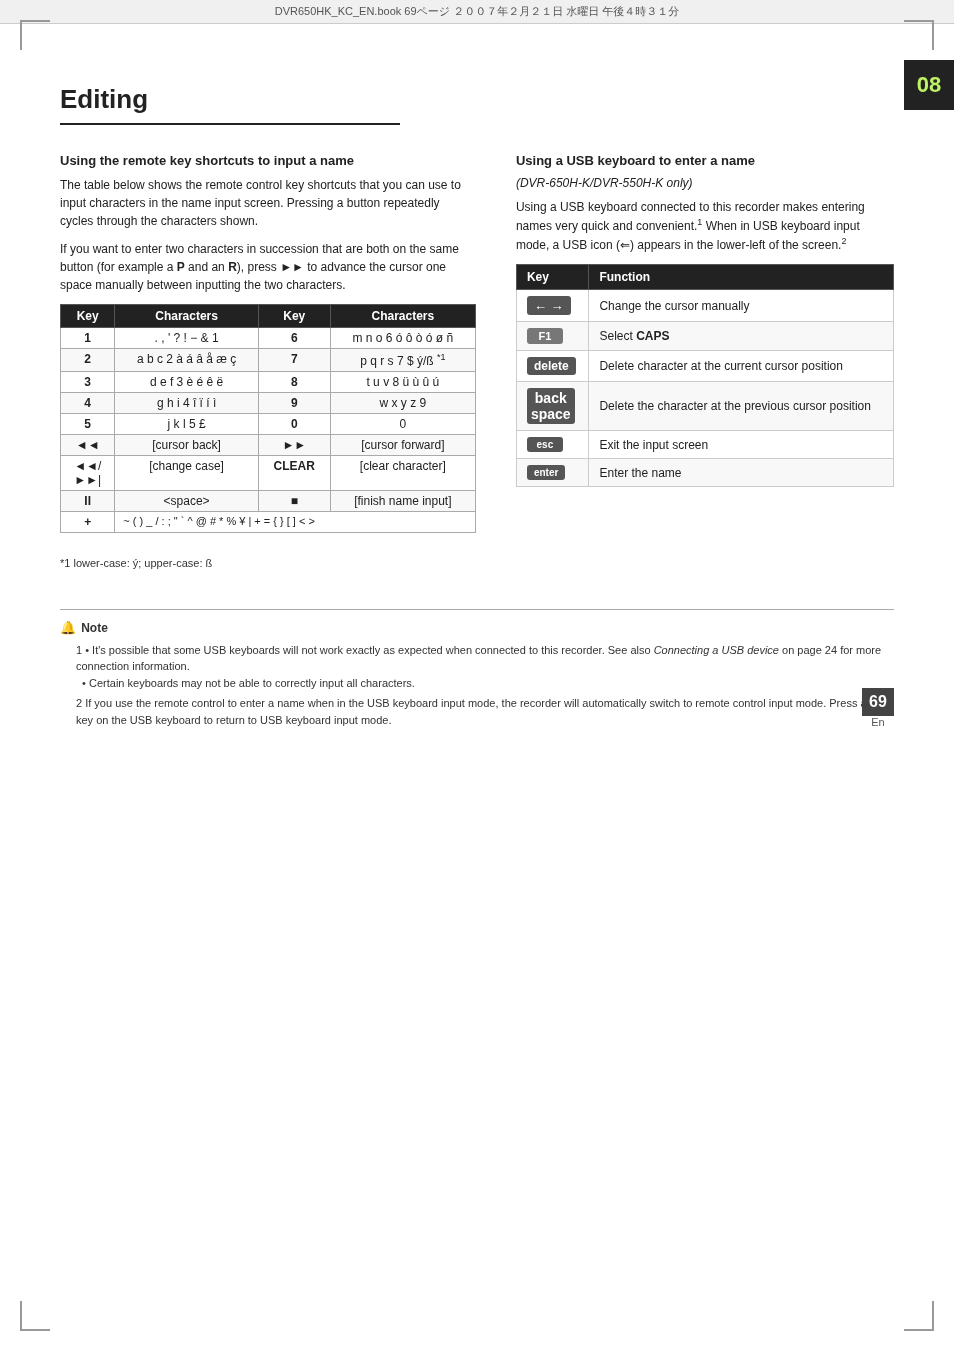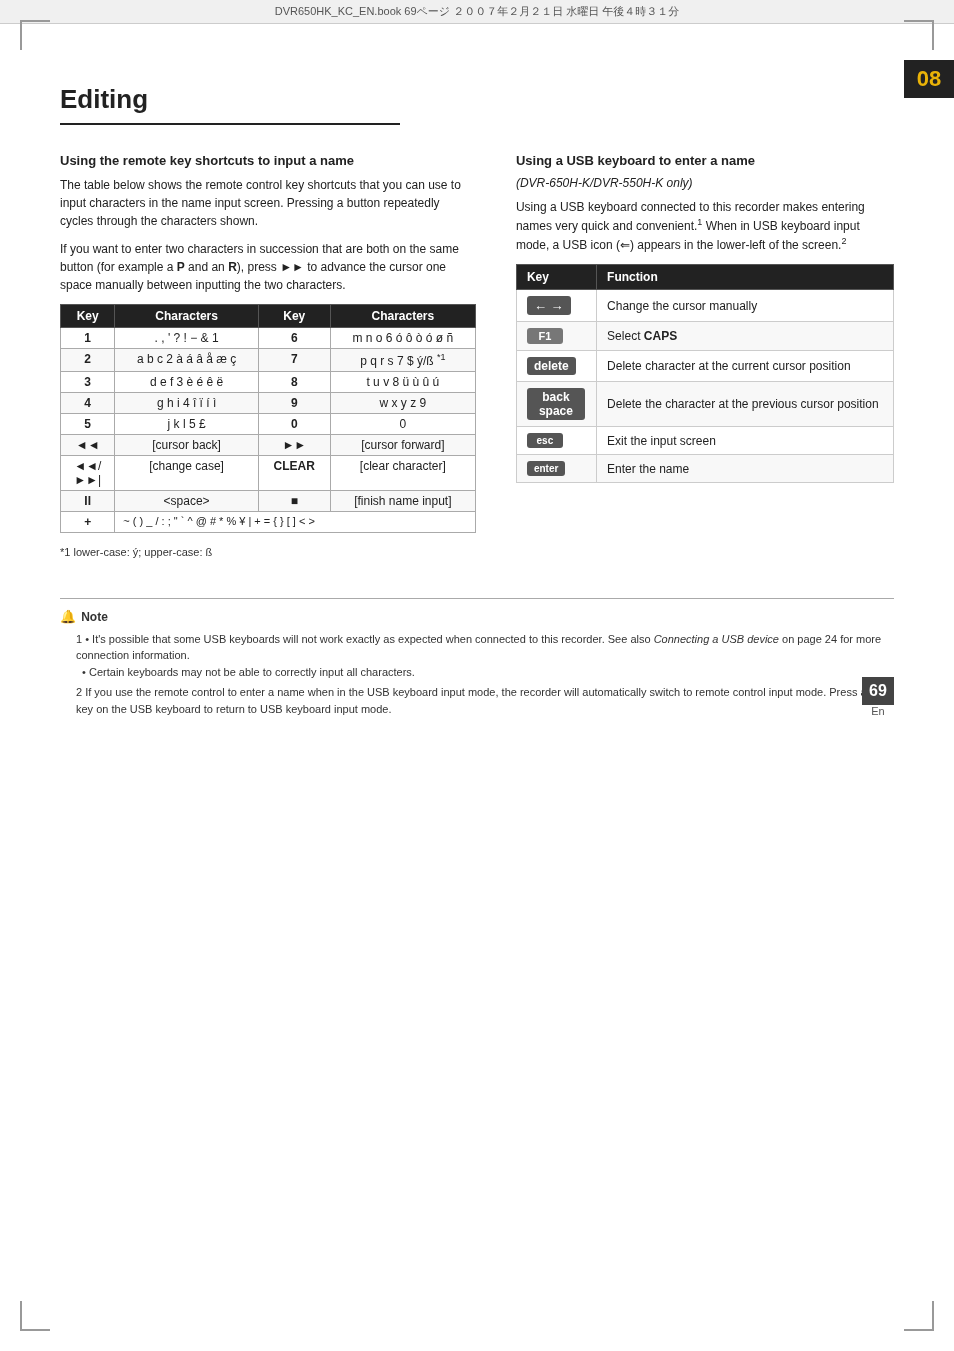--- a/index.html
+++ b/index.html
@@ -30,25 +30,25 @@
       color: #555;
       text-align: center;
     }
 
     
     .chapter-tab {
       position: absolute;
       top: 60px;
       right: 0;
       background: #222;
-      color: #eab308;
+      color: #bef264;
       font-size: 22px;
       font-weight: bold;
       width: 50px;
-      height: 38px;
+      height: 50px;
       display: flex;
       align-items: center;
       justify-content: center;
     }
 
     
     .main-content {
       padding: 60px 60px 30px 60px;
       position: relative;
     }
@@ -122,21 +122,21 @@
       background: #f8f8f8;
     }
 
     .key-num {
       font-weight: bold;
     }
 
     
     .footnote {
       font-size: 11px;
-      margin-top: 13px;
+      margin-top: 24px;
       color: #333;
     }
 
     
     .usb-table {
       width: 100%;
       border-collapse: collapse;
       font-size: 12px;
       margin-top: 10px;
     }
@@ -391,21 +391,21 @@
               <td>Select <span class="bold-text">CAPS</span></td>
             </tr>
             <tr>
               <td>
                 <span class="key-badge del">delete</span>
               </td>
               <td>Delete character at the current cursor position</td>
             </tr>
             <tr>
               <td>
-                <span class="key-badge back" style="font-size:12px; padding:2px 12px;">back<br>space</span>
+                <span class="key-badge back" style="font-size:14px; padding:2px 4px;">back<br>space</span>
               </td>
               <td>Delete the character at the previous cursor position</td>
             </tr>
             <tr>
               <td>
                 <span class="key-badge esc">esc</span>
               </td>
               <td>Exit the input screen</td>
             </tr>
             <tr>

